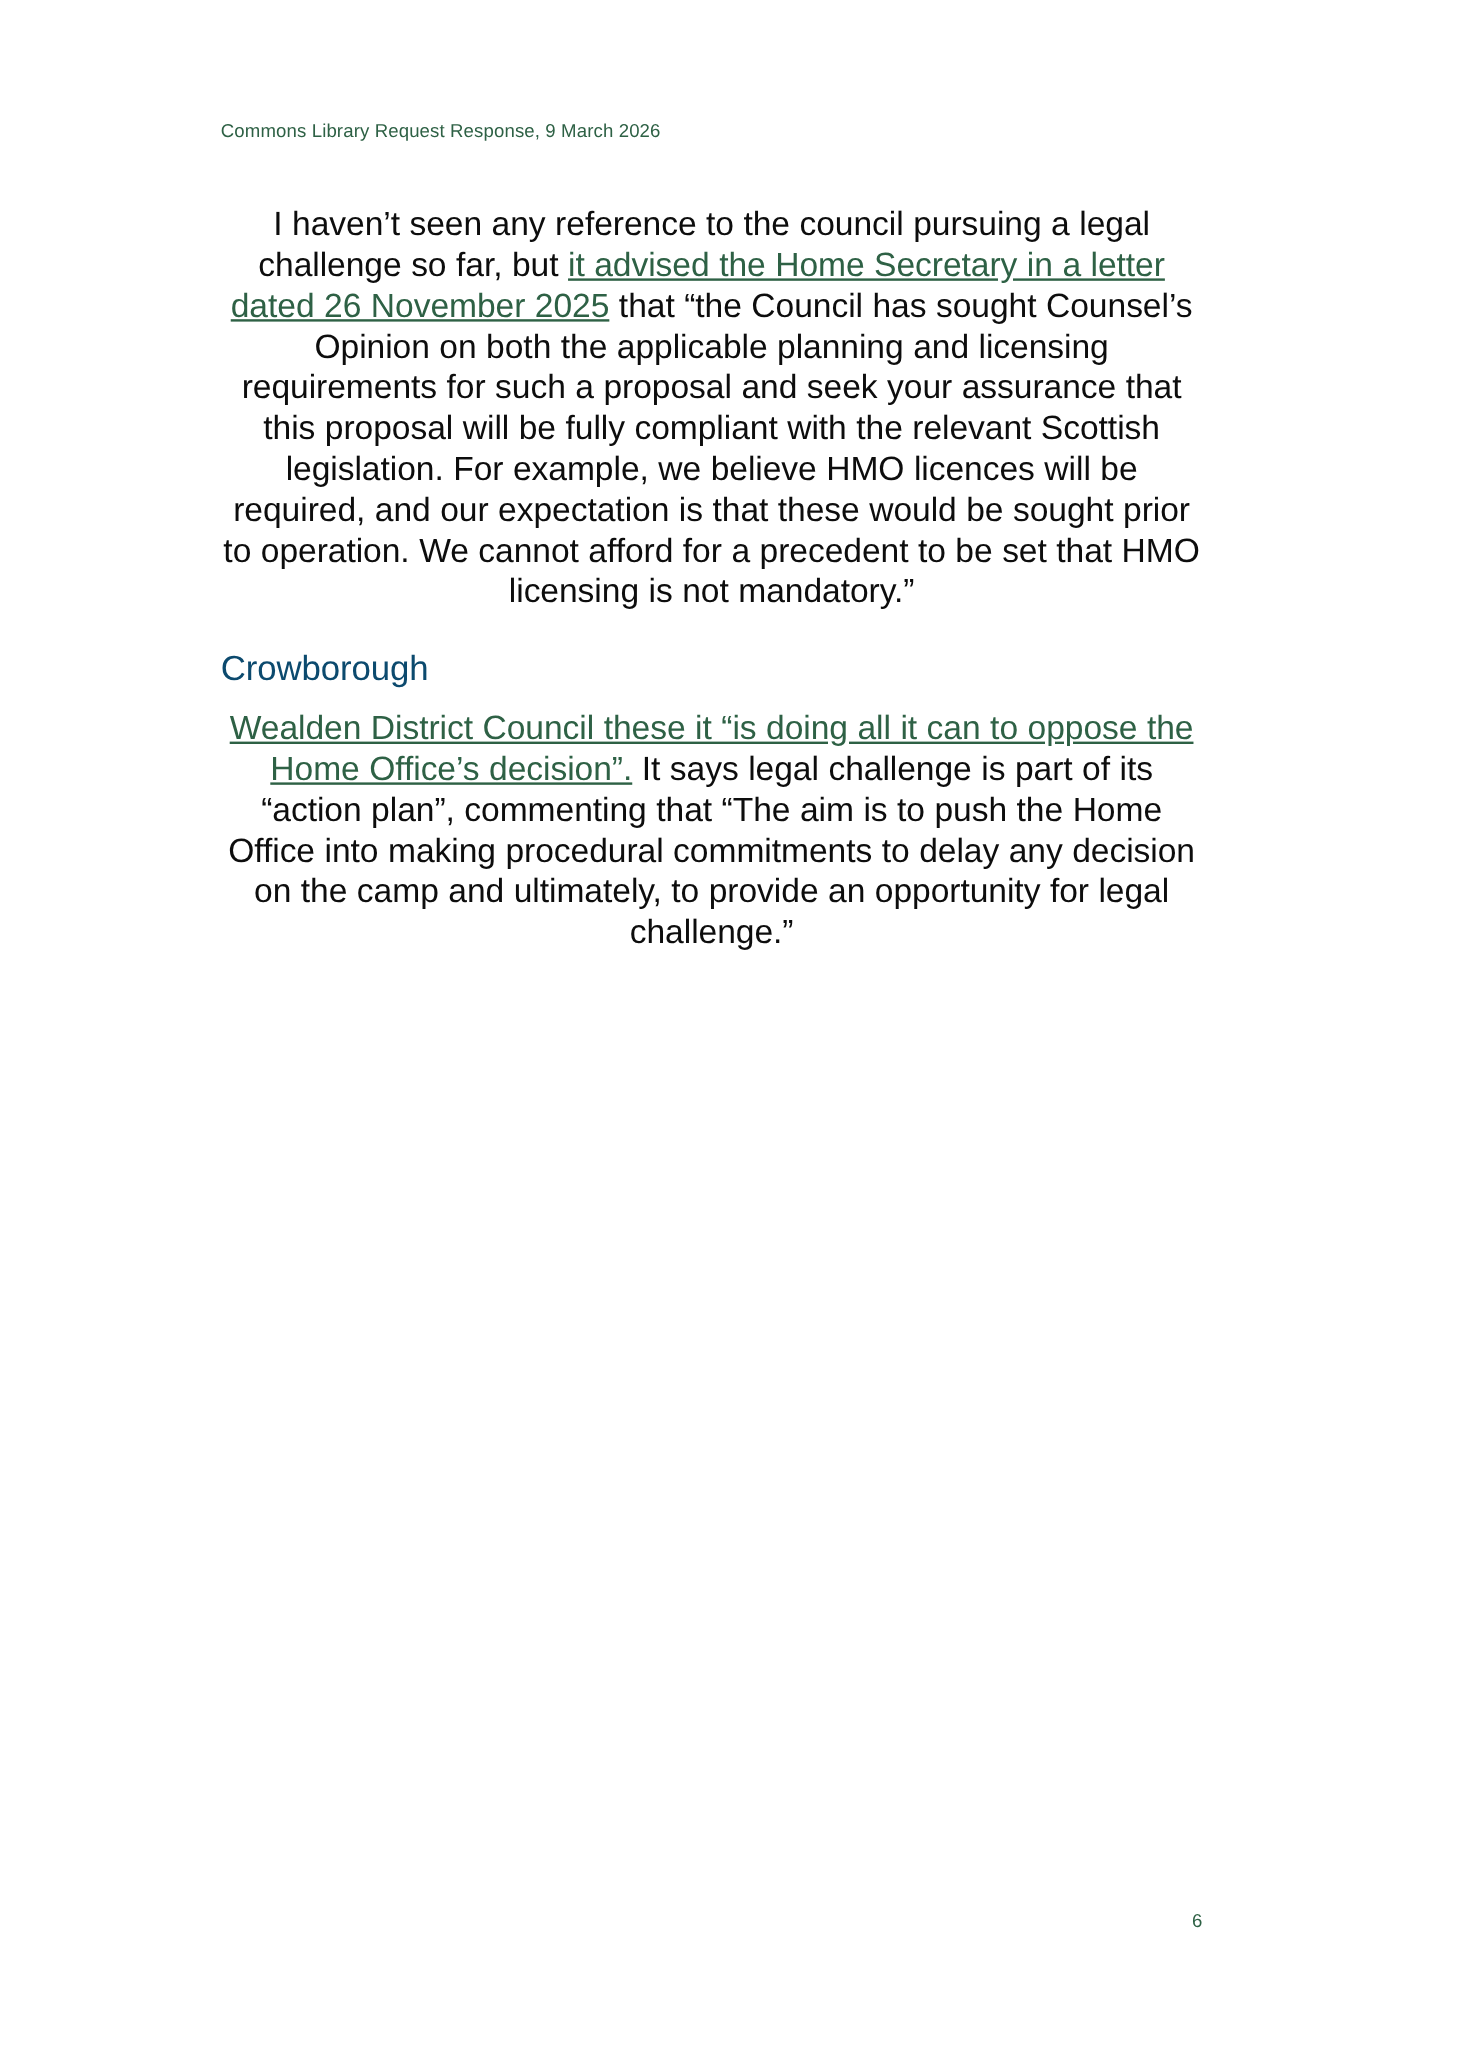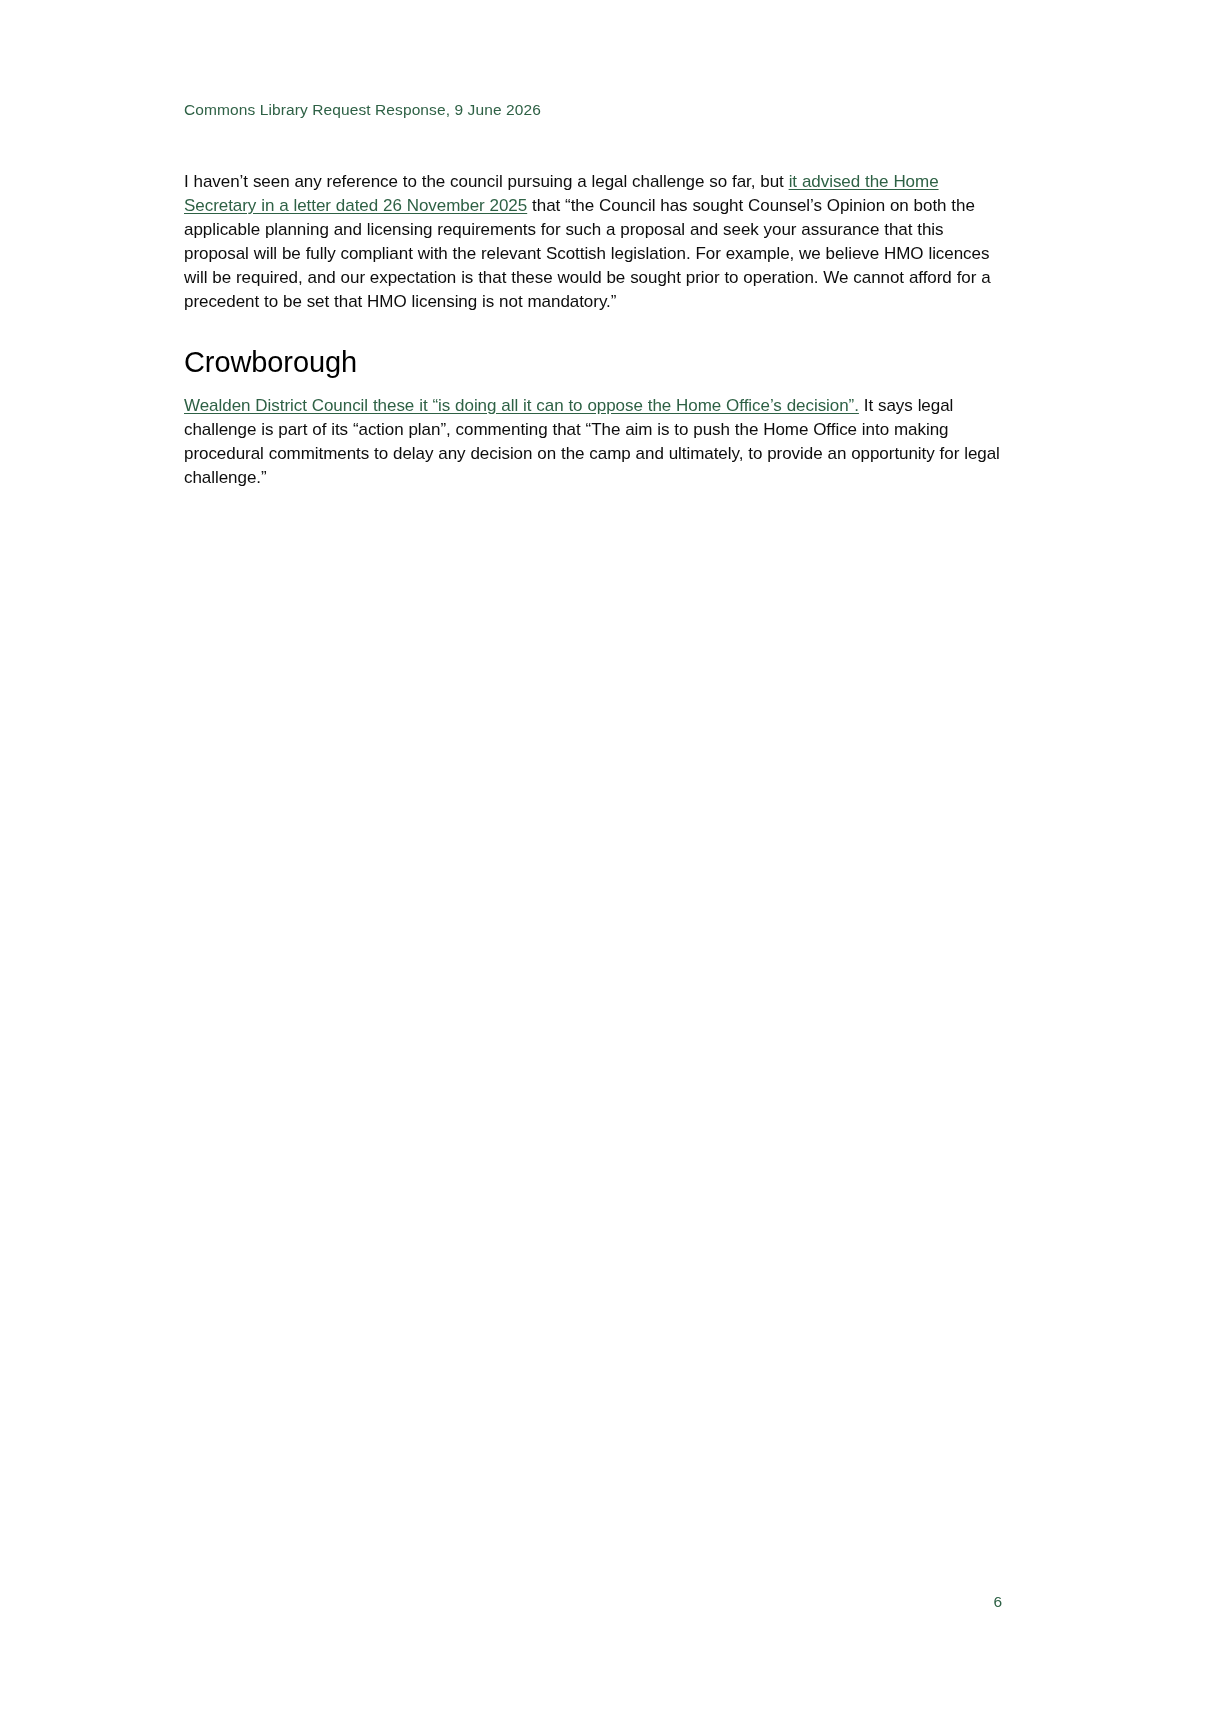--- a/index.html
+++ b/index.html
@@ -30,33 +30,33 @@
     letter-spacing: 0.1px;
   }
   .body-block {
     position: absolute;
     left: 184px;
     top: 170px;
     width: 818px;
   }
   p.para {
     margin: 0 0 22px 0;
-    font-size: 17px;
-    line-height: 24px;
+    font-size: 28px;
+    line-height: 34px;
     color: #0d0d0d;
-    text-align: left;
+    text-align: center;
     letter-spacing: -0.05px;
     word-spacing: 0.2px;
   }
   h2.heading {
     margin: 30px 0 14px 0;
     font-size: 29px;
     line-height: 36px;
     font-weight: normal;
-    color: #000000;
+    color: #0c4a6e;
     letter-spacing: -0.1px;
   }
   a.doclink {
     color: #2e6145;
     text-decoration: underline;
     text-underline-offset: 2px;
   }
   .footer-pageno {
     position: absolute;
     right: 214px;
@@ -65,21 +65,21 @@
     line-height: 20px;
     color: #2e6145;
     text-align: right;
   }
 </style>
 </head>
 <body>
 
 <div class="page">
 
-  <div class="doc-header">Commons Library Request Response, 9 June 2026</div>
+  <div class="doc-header">Commons Library Request Response, 9 March 2026</div>
 
   <div class="body-block">
 
     <p class="para"><span>I haven’t seen any reference to the council pursuing a legal challenge so far, but </span><a class="doclink" href="#">it advised the Home Secretary in a letter dated 26 November 2025</a><span> that “the Council has sought Counsel’s Opinion on both the applicable planning and licensing requirements for such a proposal and seek your assurance that this proposal will be fully compliant with the relevant Scottish legislation. For example, we believe HMO licences will be required, and our expectation is that these would be sought prior to operation. We cannot afford for a precedent to be set that HMO licensing is not mandatory.”</span></p>
 
     <h2 class="heading">Crowborough</h2>
 
 
     <p class="para"><a class="doclink" href="#">Wealden District Council these it “is doing all it can to oppose the Home Office’s decision”.</a><span> It says legal challenge is part of its “action plan”, commenting that “The aim is to push the Home Office into making procedural commitments to delay any decision on the camp and ultimately, to provide an opportunity for legal challenge.”</span></p>
 

